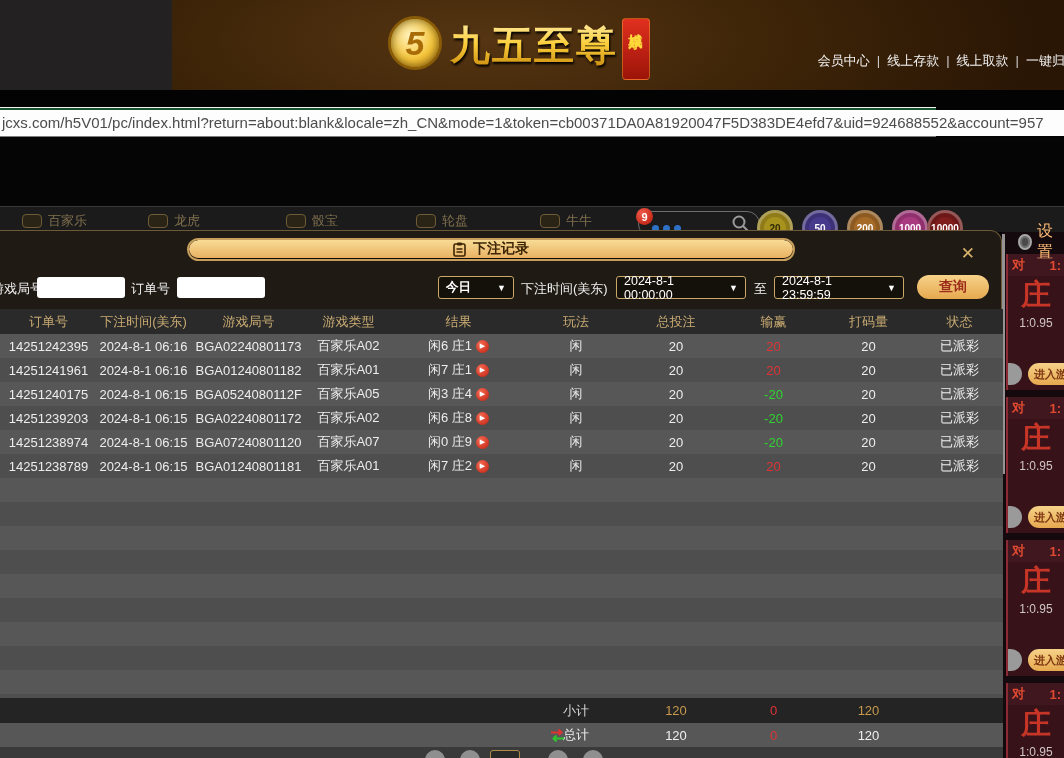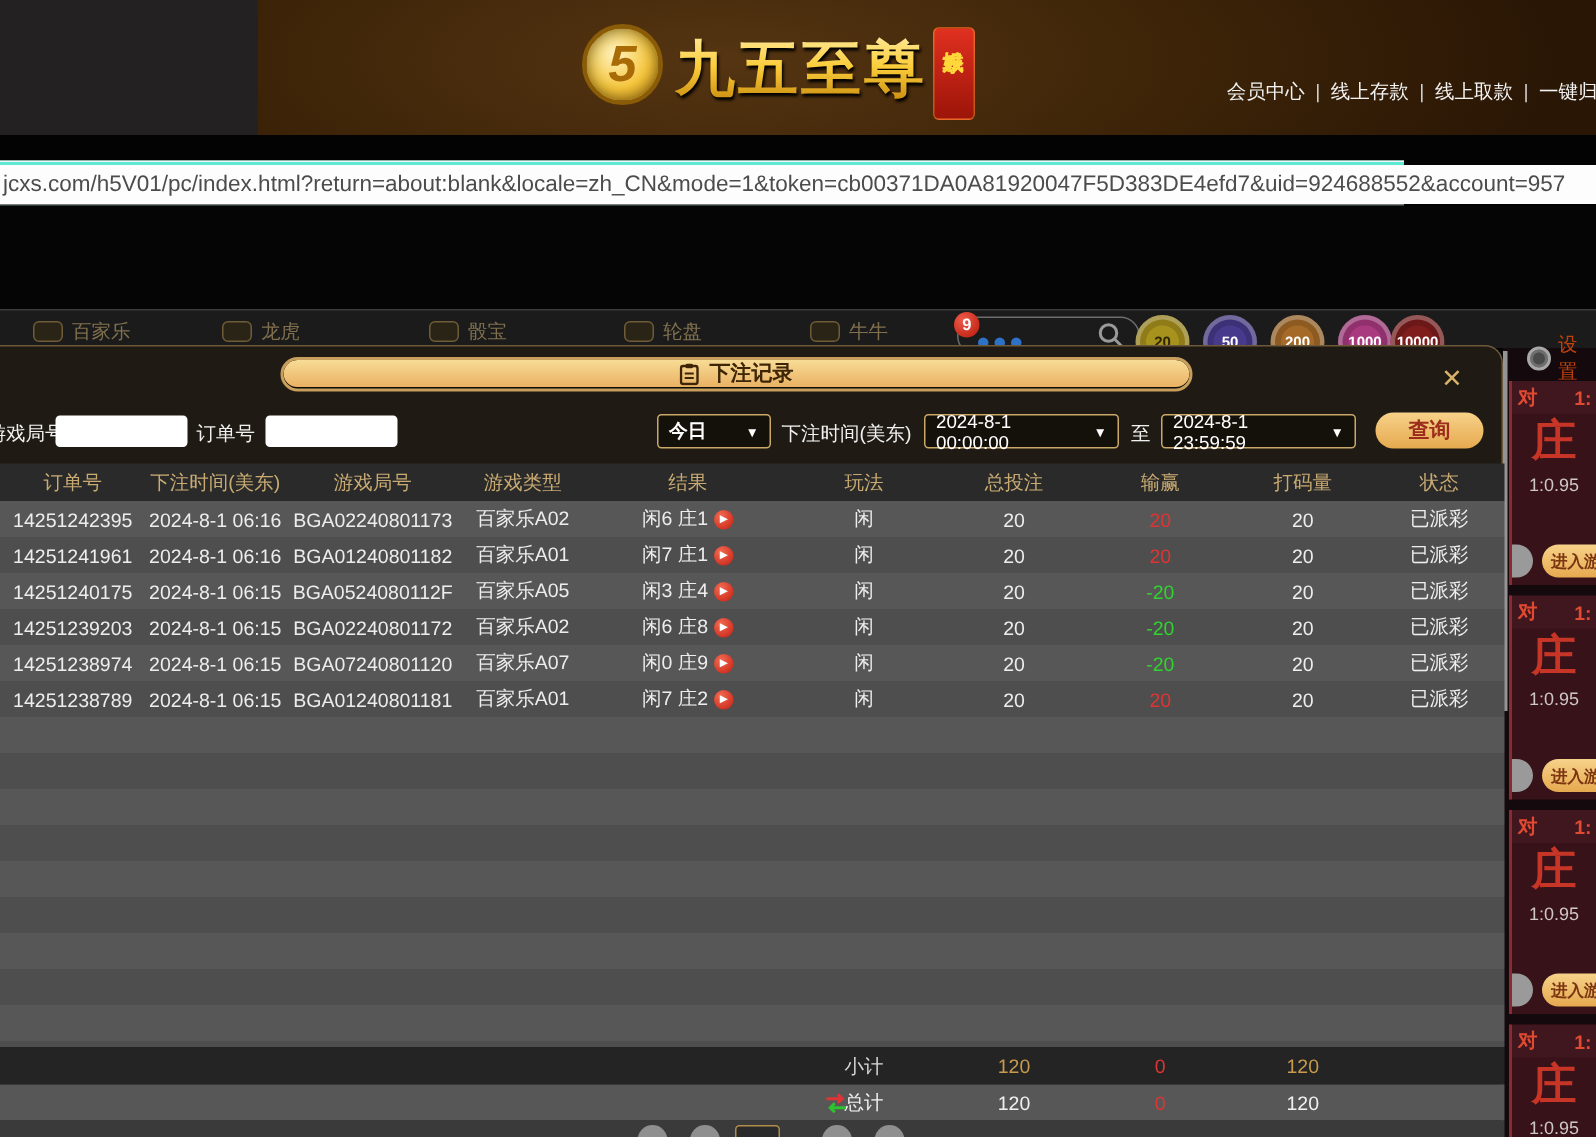--- a/index.html
+++ b/index.html
@@ -36,21 +36,21 @@
   .win-btn{position:absolute;top:3px;height:18px;border:1px solid #3c3c3c;border-radius:3px;
     background:linear-gradient(#fdfdfd,#cfcfcf 45%,#9f9f9f 50%,#c8c8c8);
     display:flex;align-items:center;justify-content:center;font-size:10px;color:#222;}
   .win-btn.min{left:988px;width:29px;}
   .win-btn.max{left:1019px;width:29px;}
   .win-btn.close{left:1050px;width:30px;background:linear-gradient(#f6a08a,#d9442a 45%,#b02410 50%,#e06a4a);color:#fff;}
   .glyph-min{width:10px;height:3px;background:#333;border-radius:1px;}
   .glyph-max{width:9px;height:8px;border:2px solid #333;}
 
   
-  .url-bar{position:absolute;left:0;top:107px;width:936px;height:30px;background:#5eead4;
+  .url-bar{position:absolute;left:0;top:107px;width:936px;height:30px;background:#14532d;
     border-top:1px solid #f2f2f2;border-bottom:1px solid #7c7c7c;}
   .url-field{position:absolute;left:0;top:2px;width:1064px;height:26px;background:#fdfdfd;
     color:#4c4c4c;font-size:15px;line-height:26px;white-space:nowrap;overflow:hidden;padding-left:2px;}
 
   
   .black-gap{position:absolute;left:0;top:137px;width:1064px;height:69px;background:#050505;}
   .gicon{position:absolute;color:#c4c4c4;}
   .help-circle{width:20px;height:20px;border-radius:50%;background:#b8b8b8;color:#1e1e1e;
     font-weight:bold;font-size:14px;display:flex;align-items:center;justify-content:center;}
   .gear-glyph{font-size:22px;line-height:20px;font-family:"DejaVu Sans",sans-serif;}
@@ -60,21 +60,21 @@
   .nav-item{position:absolute;top:5px;display:flex;align-items:center;gap:6px;color:#80704e;font-size:13px;}
   .nav-ico{width:20px;height:14px;border:1px solid #6e5c36;border-radius:4px;background:#2a2416;}
   .notify-rect{position:absolute;left:638px;top:4px;width:122px;height:26px;border:1px solid #6d6d6d;border-radius:13px;}
   .notify-badge{position:absolute;left:636px;top:1px;width:17px;height:17px;border-radius:50%;
     background:radial-gradient(circle at 35% 30%,#f05a4a,#b51808);color:#fff;font-size:11px;font-weight:bold;
     display:flex;align-items:center;justify-content:center;z-index:2;}
   .notify-dot{position:absolute;top:18px;width:7px;height:7px;border-radius:50%;background:#2e72c8;}
   .chip{position:absolute;top:3px;width:36px;height:36px;border-radius:50%;
     display:flex;align-items:center;justify-content:center;color:#fff;font-size:10px;font-weight:bold;
     box-shadow:inset 0 0 0 3px rgba(255,255,255,.28), inset 0 0 0 7px rgba(0,0,0,.15);}
-  .settings{position:absolute;left:1018px;top:221px;display:flex;align-items:center;gap:5px;color:#c2410c;font-size:13px;z-index:6;}
+  .settings{position:absolute;left:1018px;top:221px;display:flex;align-items:center;gap:5px;color:#fdba74;font-size:16px;z-index:6;}
   .chip-ico{width:16px;height:16px;border-radius:50%;border:2px solid #a8a8a8;background:#4a4a4a;
     box-shadow:inset 0 0 0 2px #6e6e6e;}
 
   
   .modal{position:absolute;left:-28px;top:230px;width:1030px;height:528px;z-index:5;
     background:#1f1a13;border:1px solid #6e5a38;border-bottom:none;border-radius:12px 12px 0 0;}
   .tab-bar{position:absolute;left:214px;top:7px;width:608px;height:23px;background:#0d0b08;
     border:2px solid #c79e5c;border-radius:17px;display:flex;overflow:hidden;flex-direction:column;}
   .tab{flex:1;display:flex;align-items:center;justify-content:center;gap:7px;
     color:#fdba74;font-size:14px;cursor:pointer;}

